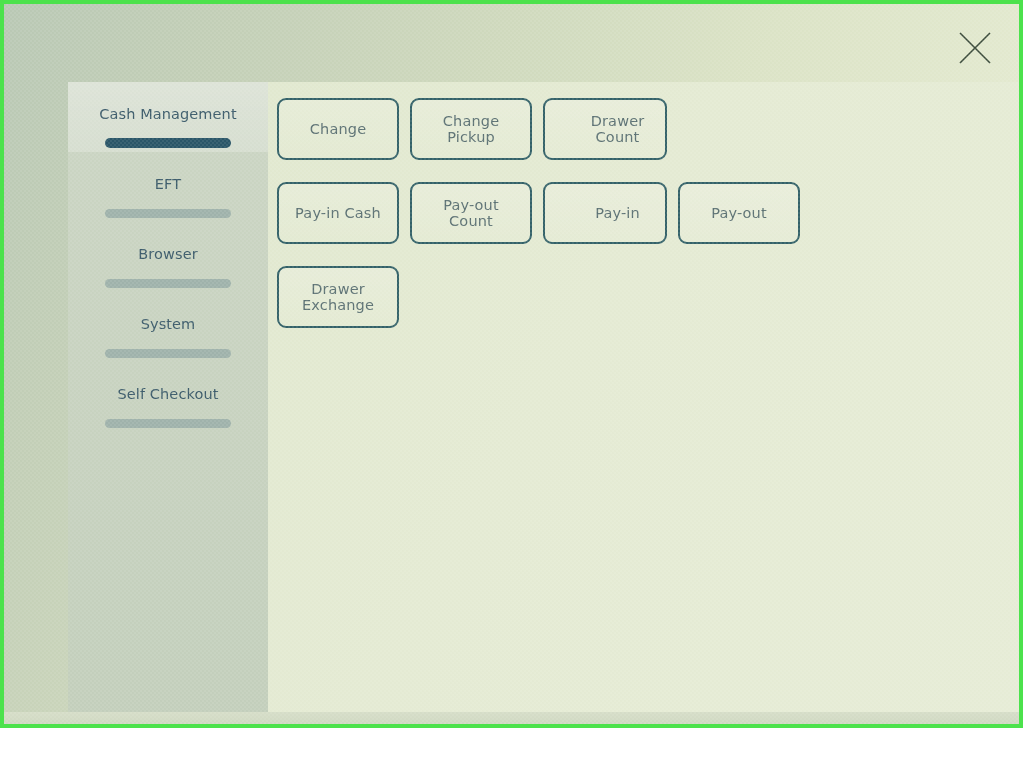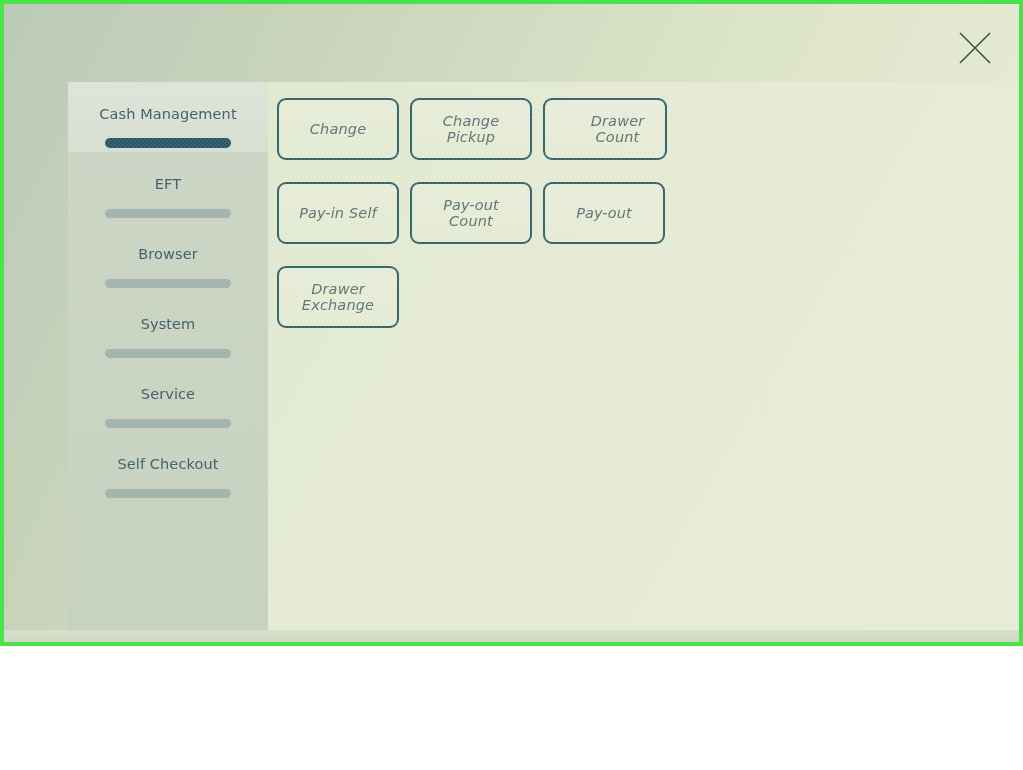--- a/index.html
+++ b/index.html
@@ -8,21 +8,21 @@
     background: #ffffff;
   }
   body {
     font-family: "DejaVu Sans", sans-serif;
   }
 
   
   #screen {
     position: relative;
     width: 1023px;
-    height: 646px;
+    height: 728px;
     box-sizing: border-box;
     border: 4px solid #4ce24c;
     background:
       linear-gradient(115deg,
         #b9c8b4 0%,
         #c3cfb7 18%,
         #cfd9bd 38%,
         #dbe3c6 58%,
         #e3e9cf 78%,
         #e8edd4 100%);
@@ -128,21 +128,20 @@
     height: 10px;
   }
 
   
   #content {
     position: relative;
     flex: 1;
     background: linear-gradient(120deg, #e1e8cf 0%, #e4ead3 40%, #e6ecd6 100%);
     padding: 16px 0 0 8px;
     box-sizing: border-box;
-    font-style: italic;
   }
 
   #tile-grid {
     display: flex;
     flex-wrap: wrap;
     align-content: flex-start;
     gap: 11px 11px;
     width: 530px;
     padding-left: 1px;
   }
@@ -212,43 +211,40 @@
         <span class="nav-label">Browser</span>
         <span class="nav-underline"></span>
       </div>
 
       <div class="nav-item">
         <span class="nav-label">System</span>
         <span class="nav-underline"></span>
       </div>
 
 
-      <div class="nav-item">
-        <span class="nav-label">Service</span>
-        <span class="nav-underline"></span>
-      </div>
 
       <div class="nav-item">
         <span class="nav-label">Self Checkout</span>
         <span class="nav-underline"></span>
       </div>
 
     </nav>
 
     <main id="content">
       <div id="tile-grid">
 
         <div class="tile w-122">Change</div>
         <div class="tile w-122">Change Pickup</div>
         <div class="tile w-124">Drawer Count</div>
 
         <div class="row-break"></div>
 
-        <div class="tile w-122">Pay-in Self</div>
+        <div class="tile w-122">Pay-in Cash</div>
         <div class="tile w-122">Pay-out Count</div>
+        <div class="tile w-124">Pay-in</div>
         <div class="tile w-122">Pay-out</div>
 
         <div class="row-break"></div>
 
         <div class="tile w-122">Drawer Exchange</div>
 
       </div>
     </main>
 
   </div>

